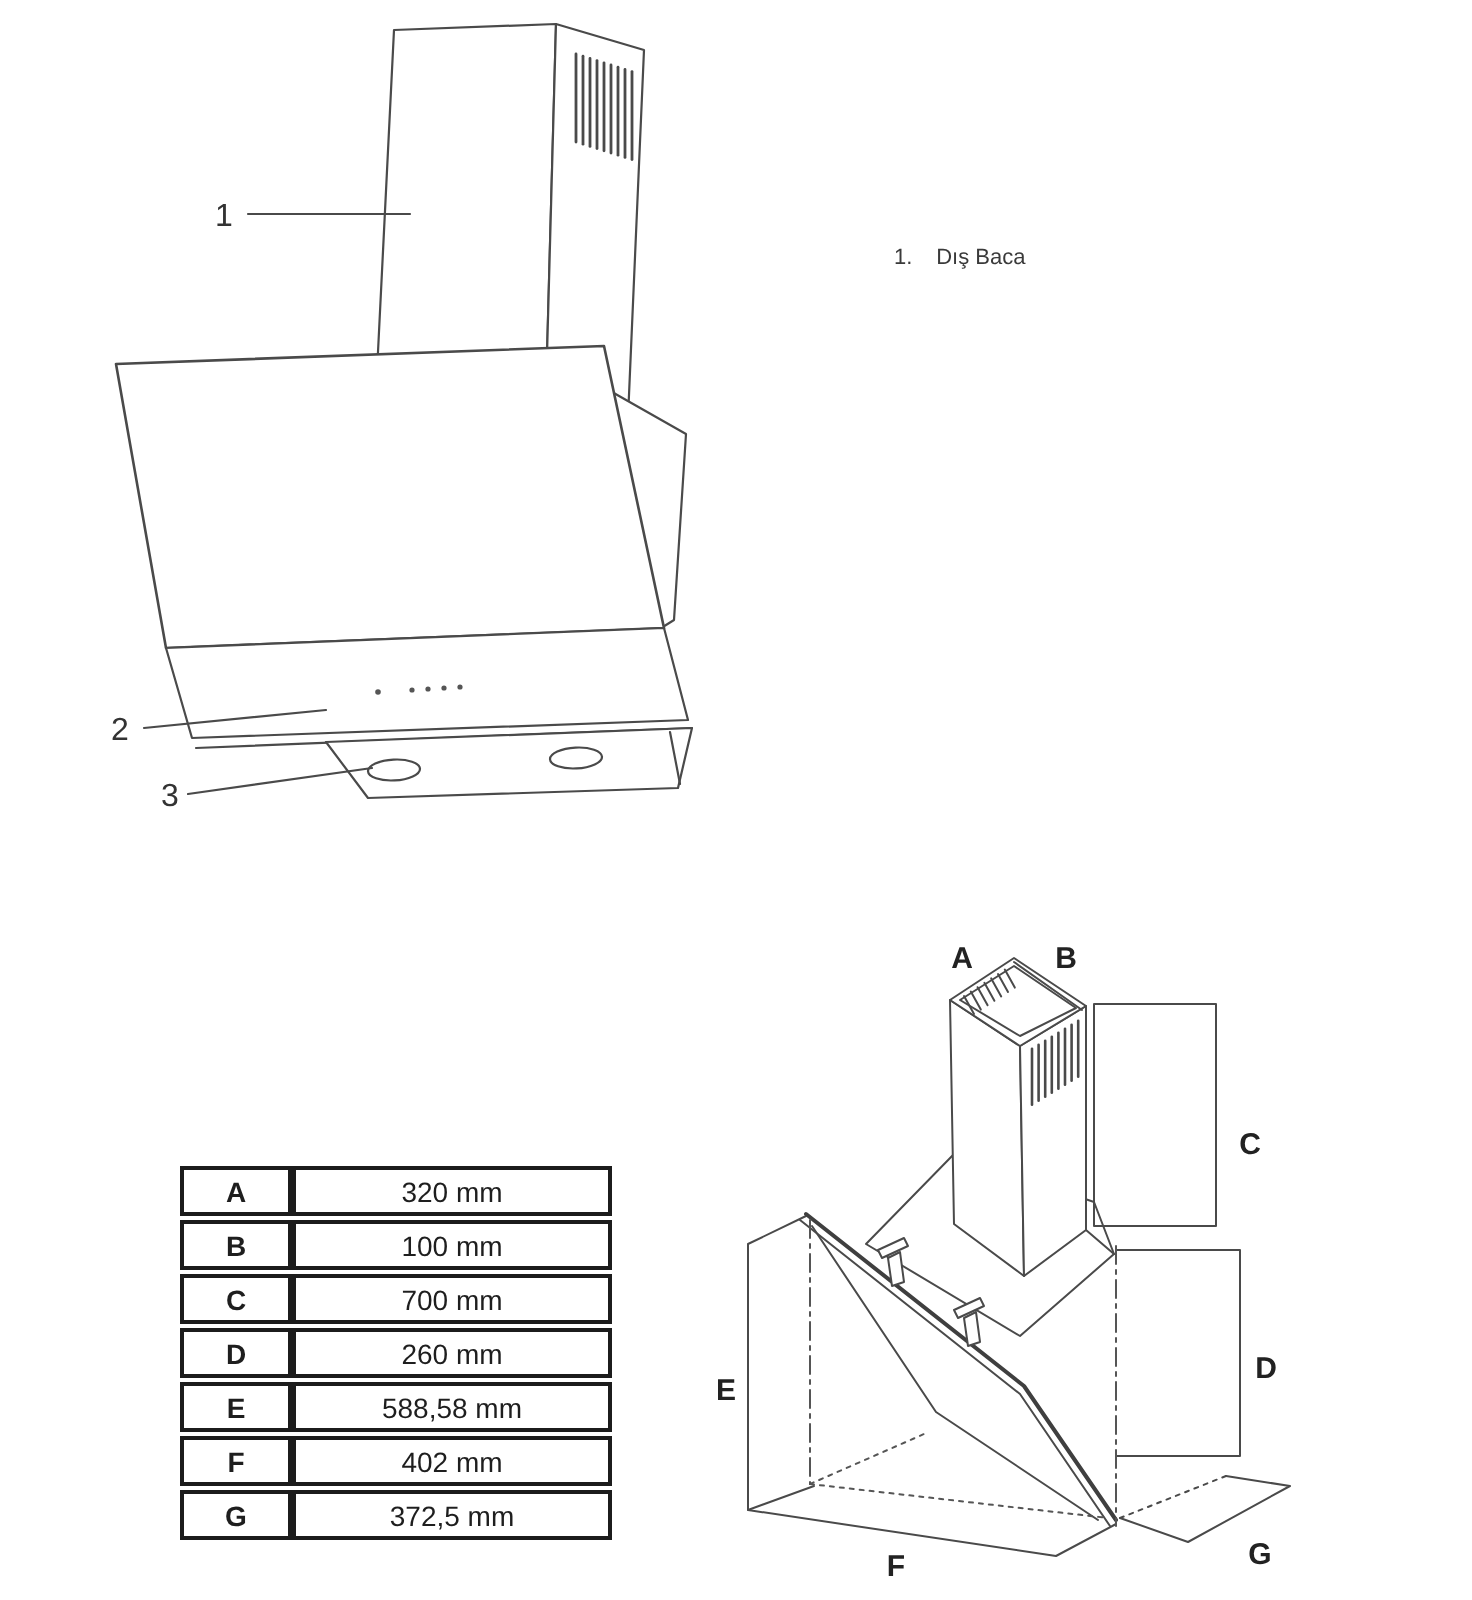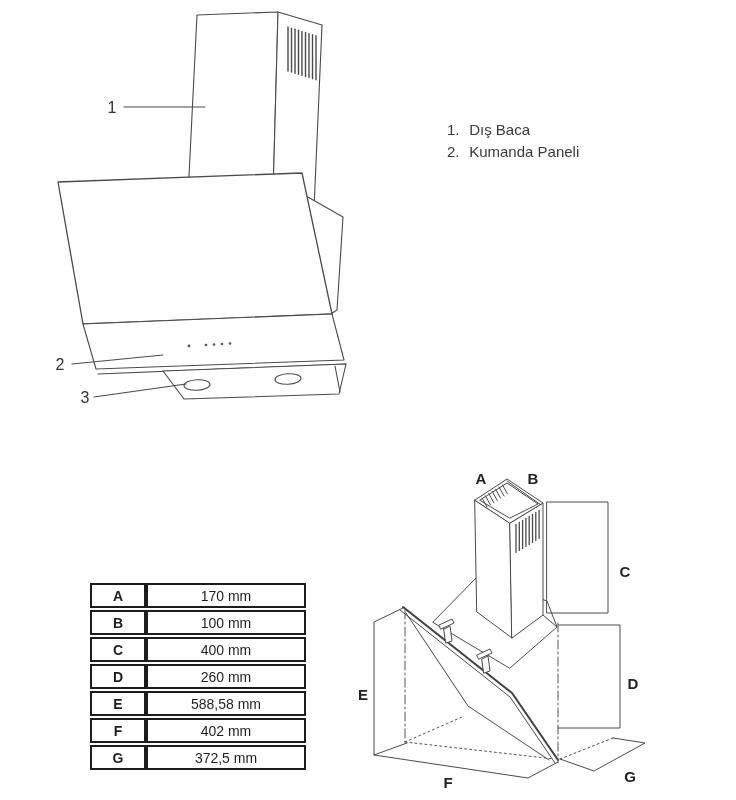--- a/index.html
+++ b/index.html
@@ -5,21 +5,21 @@
   html,body{margin:0;padding:0;}
   .page{
     position:relative; width:736px; height:800px;
     background:#ffffff; overflow:hidden;
     font-family:"Liberation Sans", sans-serif;
     color:#3a3a3a;
   }
   svg text{font-family:"Liberation Sans", sans-serif;}
   .diagram1{position:absolute; left:0; top:0;}
   .diagram2{position:absolute; left:340px; top:450px;}
-  .legend{position:absolute; left:447px; top:119px; font-size:15px; color:#3a3a3a;}
+  .legend{position:absolute; left:447px; top:119px; font-size:11px; color:#3a3a3a;}
   .legend-item{line-height:21.5px; white-space:nowrap;}
   .legend-item .num{display:inline-block; min-width:18px;}
   .dim-table{
     position:absolute; left:90px; top:581px;
     border-collapse:separate; border-spacing:0 2px;
     font-size:14px; color:#1e1e1e;
   }
   .dim-table td{
     border:2px solid #1c1c1c; height:21px; padding:0 4px;
     text-align:center; vertical-align:middle; background:#ffffff;
@@ -86,39 +86,35 @@
     <text class="callout-label" x="112" y="113" text-anchor="middle">1</text>
     <text class="callout-label" x="60" y="370" text-anchor="middle">2</text>
     <text class="callout-label" x="85" y="403" text-anchor="middle">3</text>
   </svg>
 
   <div class="legend">
     <div class="legend-item">
       <span class="num">1.</span>
       <span>Dış Baca</span>
     </div>
-    <div class="legend-item">
-      <span class="num">2.</span>
-      <span>Kumanda Paneli</span>
-    </div>
   </div>
 
   <table class="dim-table">
     <tbody>
       <tr>
         <td class="key">A</td>
-        <td class="val">170 mm</td>
+        <td class="val">320 mm</td>
       </tr>
       <tr>
         <td class="key">B</td>
         <td class="val">100 mm</td>
       </tr>
       <tr>
         <td class="key">C</td>
-        <td class="val">400 mm</td>
+        <td class="val">700 mm</td>
       </tr>
       <tr>
         <td class="key">D</td>
         <td class="val">260 mm</td>
       </tr>
       <tr>
         <td class="key">E</td>
         <td class="val">588,58 mm</td>
       </tr>
       <tr>

